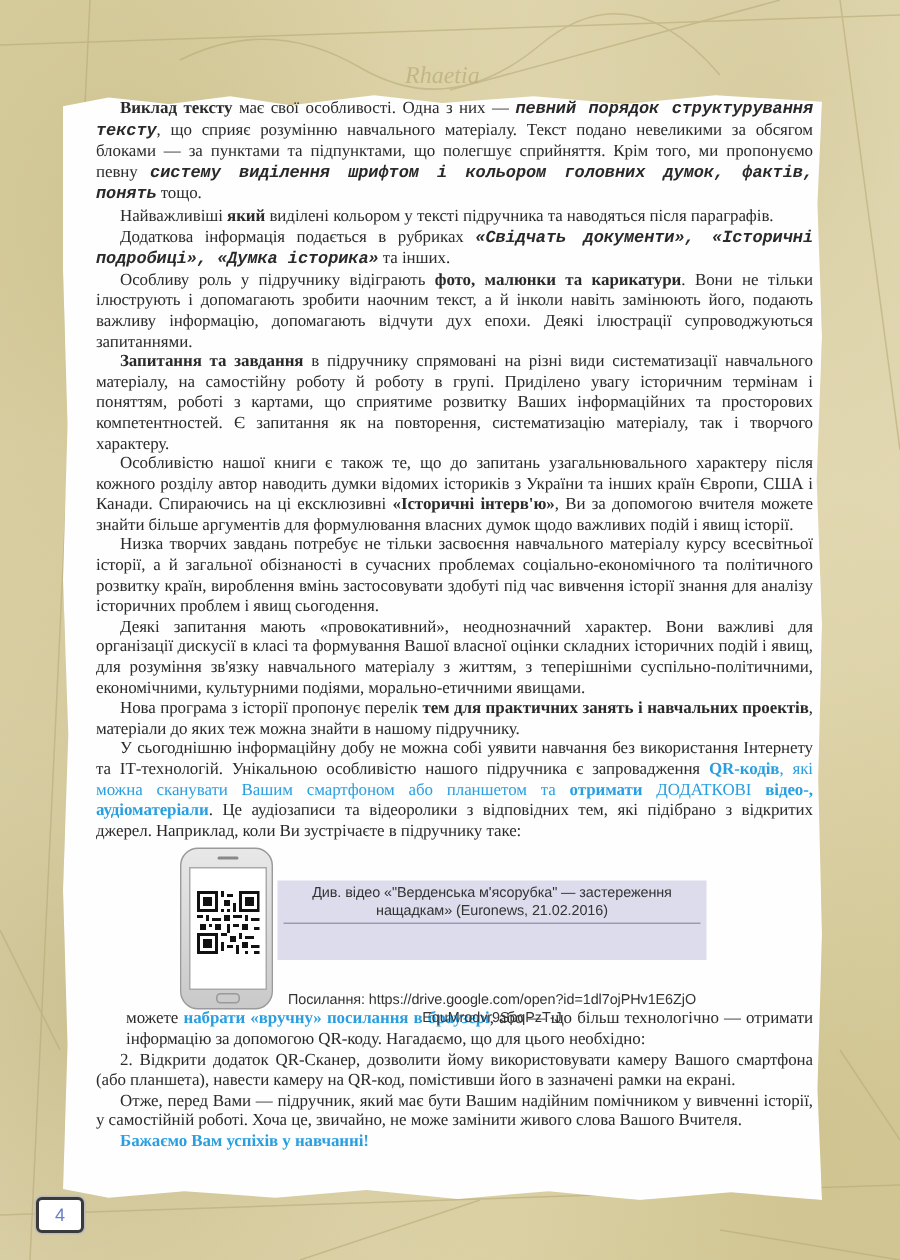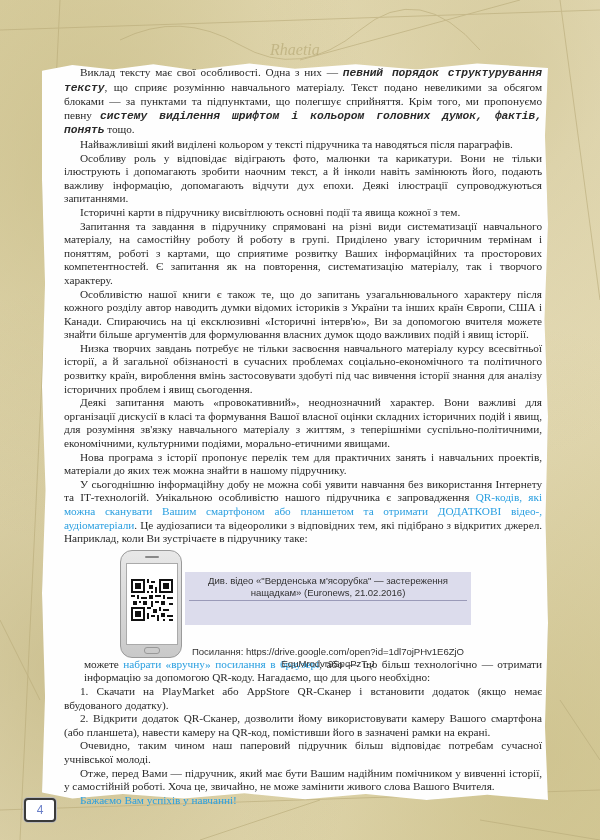--- a/index.html
+++ b/index.html
@@ -26,21 +26,21 @@
       0.6% 86%, 0% 72%, 0.7% 58%, 0% 44%, 0.6% 30%, 0% 16%);
   }
   .text {
     position: absolute; left: 64px; top: 66px; width: 478px;
     font-size: 11.3px; line-height: 13.6px; text-align: justify;
     letter-spacing: -0.05px;
   }
   .text p { margin: 0; text-indent: 16px; }
   .text p.noindent { text-indent: 0; margin-left: 20px; }
   .bi { font-weight: bold; font-style: italic; font-family: Liberation Mono, monospace; }
-  .b { font-weight: normal; }
+  .b { font-weight: bold; }
   .blue { color: #2a9fe0; }
   .qr-block { position: relative; height: 106px; margin: 4px 0 2px 0; }
   .phone {
     position: absolute; left: 56px; top: 0px; width: 62px; height: 108px;
     border-radius: 12px; background: linear-gradient(180deg,#e8e8e8,#c9c9c9);
     border: 1px solid #9a9a9a; box-sizing: border-box;
   }
   .phone .speaker { position: absolute; left: 24px; top: 5px; width: 14px; height: 2px; background: #888; border-radius: 1px; }
   .phone .screen { position: absolute; left: 5px; top: 12px; width: 50px; height: 80px; background: #fff; border: 1px solid #aaa; }
   .phone .home { position: absolute; left: 23px; top: 96px; width: 14px; height: 5px; border: 1px solid #999; border-radius: 3px; }
@@ -79,22 +79,22 @@
   </g>
   <text x="270" y="55" font-family="Liberation Serif, serif" font-size="16" fill="#b2a470" opacity="0.6" font-style="italic">Rhaetia</text>
 </svg>
 
 <div class="paper"></div>
 
 <div class="text">
   <div id="paras-before">
       <p><span class="b">Виклад тексту</span><span> має свої особливості. Одна з них — </span><span class="bi">певний порядок структурування тексту</span><span>, що сприяє розумінню навчального матеріалу. Текст подано невеликими за обсягом блоками — за пунктами та підпунктами, що полегшує сприйняття. Крім того, ми пропонуємо певну </span><span class="bi">систему виділення шрифтом і кольором головних думок, фактів, понять</span><span> тощо.</span></p>
       <p><span>Найважливіші </span><span class="b">який</span><span> виділені кольором у тексті підручника та наводяться після параграфів.</span></p>
-      <p><span>Особливу роль у відповідає відіграють </span><span class="b">фото, малюнки та карикатури</span><span>. Вони не тільки ілюструють і допомагають зробити наочним текст, а й інколи навіть замінюють його, подають важливу інформацію, допомагають відчути дух епохи. Деякі ілюстрації супроводжуються запитаннями.</span></p>
-      <p><span class="b">Історичні карти</span><span> в підручнику висвітлюють основні події та явища кожної з тем.</span></p>
+      <p><span>Додаткова інформація подається в рубриках </span><span class="bi">«Свідчать документи», «Історичні подробиці», «Думка історика»</span><span> та інших.</span></p>
+      <p><span>Особливу роль у підручнику відіграють </span><span class="b">фото, малюнки та карикатури</span><span>. Вони не тільки ілюструють і допомагають зробити наочним текст, а й інколи навіть замінюють його, подають важливу інформацію, допомагають відчути дух епохи. Деякі ілюстрації супроводжуються запитаннями.</span></p>
       <p><span class="b">Запитання та завдання</span><span> в підручнику спрямовані на різні види систематизації навчального матеріалу, на самостійну роботу й роботу в групі. Приділено увагу історичним термінам і поняттям, роботі з картами, що сприятиме розвитку Ваших інформаційних та просторових компетентностей. Є запитання як на повторення, систематизацію матеріалу, так і творчого характеру.</span></p>
       <p><span>Особливістю нашої книги є також те, що до запитань узагальнювального характеру після кожного розділу автор наводить думки відомих істориків з України та інших країн Європи, США і Канади. Спираючись на ці ексклюзивні </span><span class="b">«Історичні інтерв'ю»</span><span>, Ви за допомогою вчителя можете знайти більше аргументів для формулювання власних думок щодо важливих подій і явищ історії.</span></p>
       <p><span>Низка творчих завдань потребує не тільки засвоєння навчального матеріалу курсу всесвітньої історії, а й загальної обізнаності в сучасних проблемах соціально-економічного та політичного розвитку країн, вироблення вмінь застосовувати здобуті під час вивчення історії знання для аналізу історичних проблем і явищ сьогодення.</span></p>
       <p><span>Деякі запитання мають «провокативний», неоднозначний характер. Вони важливі для організації дискусії в класі та формування Вашої власної оцінки складних історичних подій і явищ, для розуміння зв'язку навчального матеріалу з життям, з теперішніми суспільно-політичними, економічними, культурними подіями, морально-етичними явищами.</span></p>
       <p><span>Нова програма з історії пропонує перелік </span><span class="b">тем для практичних занять і навчальних проектів</span><span>, матеріали до яких теж можна знайти в нашому підручнику.</span></p>
       <p><span>У сьогоднішню інформаційну добу не можна собі уявити навчання без використання Інтернету та ІТ-технологій. Унікальною особливістю нашого підручника є запровадження </span><span class="b blue">QR-кодів</span><span class="blue">, які можна сканувати Вашим смартфоном або планшетом та </span><span class="b blue">отримати</span><span class="blue"> ДОДАТКОВІ </span><span class="b blue">відео-, аудіоматеріали</span><span>. Це аудіозаписи та відеоролики з відповідних тем, які підібрано з відкритих джерел. Наприклад, коли Ви зустрічаєте в підручнику таке:</span></p>
     </div>
 
   <div class="qr-block">
     <div class="phone">
@@ -151,22 +151,20 @@
     </div>
     <div class="info-box">
       <div>Див. відео «"Верденська м'ясорубка" — застереження нащадкам» (Euronews, 21.02.2016)</div>
       <div class="divider"></div>
       <div style="word-break: break-all; margin-top: 45px;">Посилання: https://drive.google.com/open?id=1dl7ojPHv1E6ZjOEquMrodvr9SpqPzT-J</div>
     </div>
   </div>
 
   <div id="paras-after">
       <p class="noindent"><span>можете </span><span class="b blue">набрати «вручну» посилання в браузері</span><span>, або — що більш технологічно — отримати інформацію за допомогою QR-коду. Нагадаємо, що для цього необхідно:</span></p>
-      <p><span>1. Скачати на PlayMarket або AppStore QR-Сканер і встановити додаток (якщо немає вбудованого додатку).</span></p>
       <p><span>2. Відкрити додаток QR-Сканер, дозволити йому використовувати камеру Вашого смартфона (або планшета), навести камеру на QR-код, помістивши його в зазначені рамки на екрані.</span></p>
-      <p><span>Очевидно, таким чином наш паперовий підручник більш відповідає потребам сучасної учнівської молоді.</span></p>
       <p><span>Отже, перед Вами — підручник, який має бути Вашим надійним помічником у вивченні історії, у самостійній роботі. Хоча це, звичайно, не може замінити живого слова Вашого Вчителя.</span></p>
     </div>
 
   <p class="wish blue b">Бажаємо Вам успіхів у навчанні!</p>
 </div>
 
 <div class="page-num">4</div>
 
 </body></html>

